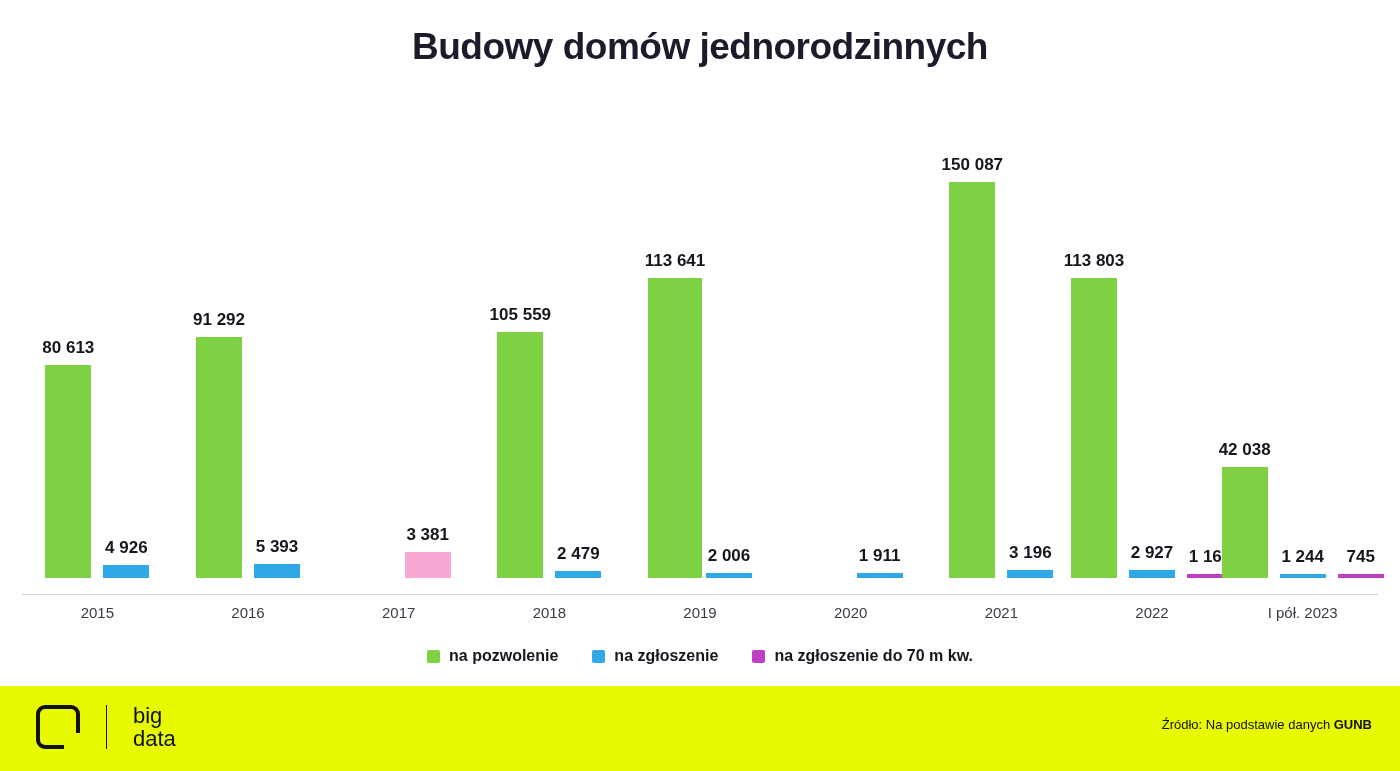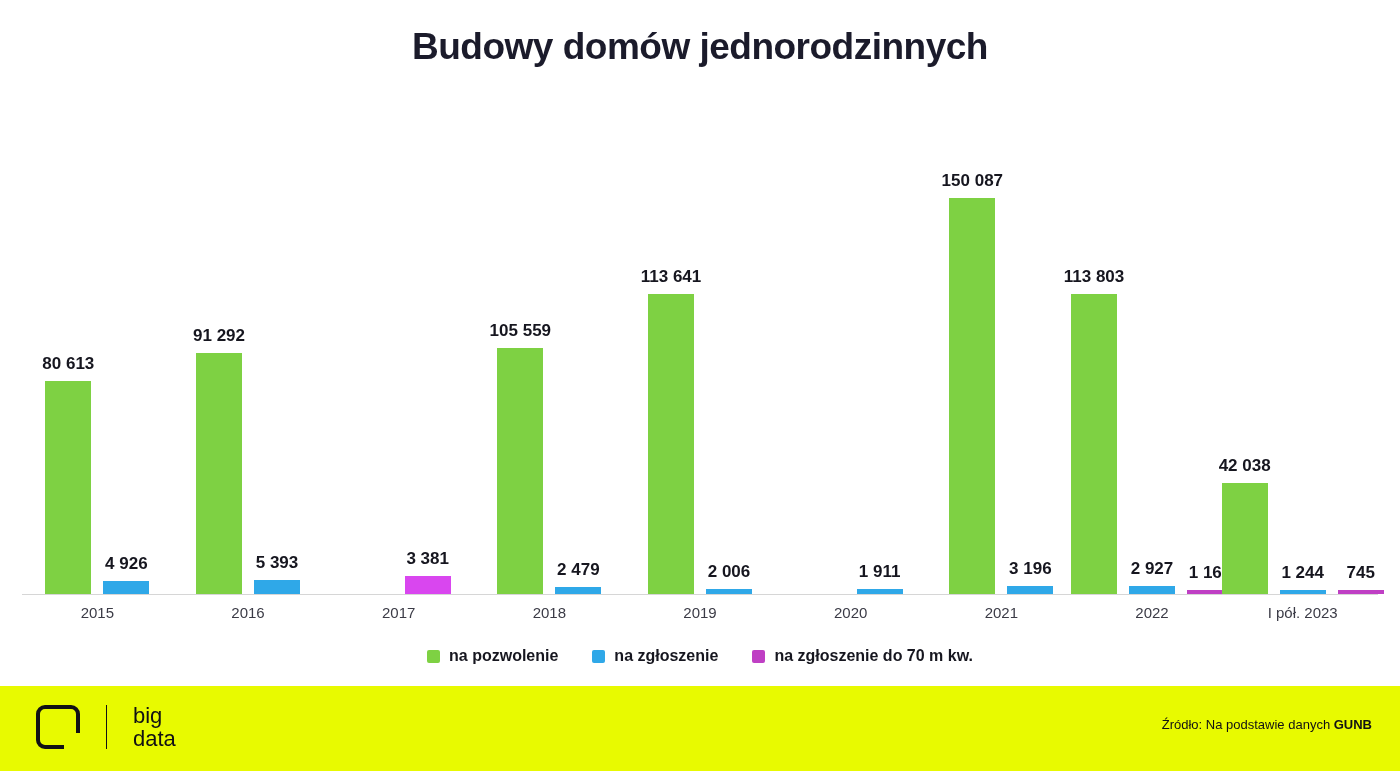--- a/index.html
+++ b/index.html
@@ -48,21 +48,21 @@
     height: 1px;
     background: #d6d6d6;
   }
   .group {
     position: absolute;
     bottom: 0;
     height: 484px;
   }
   .bar {
     position: absolute;
-    bottom: 0;
+    bottom: 16px;
   }
   .bar-label {
     position: absolute;
     bottom: 100%;
     left: 50%;
     transform: translateX(-50%);
     margin-bottom: 7px;
     font-size: 17px;
     font-weight: bold;
     color: #16161f;
@@ -192,34 +192,34 @@
       </div>
       <div class="group" style="left: 174px; width: 104px;">
         <div class="bar" style="left: 0px; width: 46px; background: rgb(126, 209, 67); height: 240.871px;">
           <div class="bar-label">91 292</div>
         </div>
         <div class="bar" style="left: 58px; width: 46px; background: rgb(47, 168, 232); height: 14.2293px;">
           <div class="bar-label">5 393</div>
         </div>
       </div>
       <div class="group" style="left: 324.667px; width: 104px;">
-        <div class="bar" style="left: 58px; width: 46px; background: #d946ef; height: 18px;">
+        <div class="bar" style="left: 58px; width: 46px; background: #f9a8d4; height: 26px;">
           <div class="bar-label">3 381</div>
         </div>
       </div>
       <div class="group" style="left: 475.333px; width: 104px;">
         <div class="bar" style="left: 0px; width: 46px; background: rgb(126, 209, 67); height: 246px; margin-top: 32px;">
           <div class="bar-label">105 559</div>
         </div>
         <div class="bar" style="left: 58px; width: 46px; background: rgb(47, 168, 232); height: 6.54077px;">
           <div class="bar-label">2 479</div>
         </div>
       </div>
       <div class="group" style="left: 626px; width: 104px;">
-        <div class="bar" style="left: 0px; width: 46px; background: rgb(126, 209, 67); height: 299.838px;">
+        <div class="bar" style="left: 0px; width: 46px; background: rgb(126, 209, 67); height: 299.838px; padding-left: 8px;">
           <div class="bar-label">113 641</div>
         </div>
         <div class="bar" style="left: 58px; width: 46px; background: rgb(47, 168, 232); height: 5.29277px;">
           <div class="bar-label">2 006</div>
         </div>
       </div>
       <div class="group" style="left: 776.667px; width: 104px;">
         <div class="bar" style="left: 58px; width: 46px; background: rgb(47, 168, 232); height: 5.04212px;">
           <div class="bar-label">1 911</div>
         </div>

